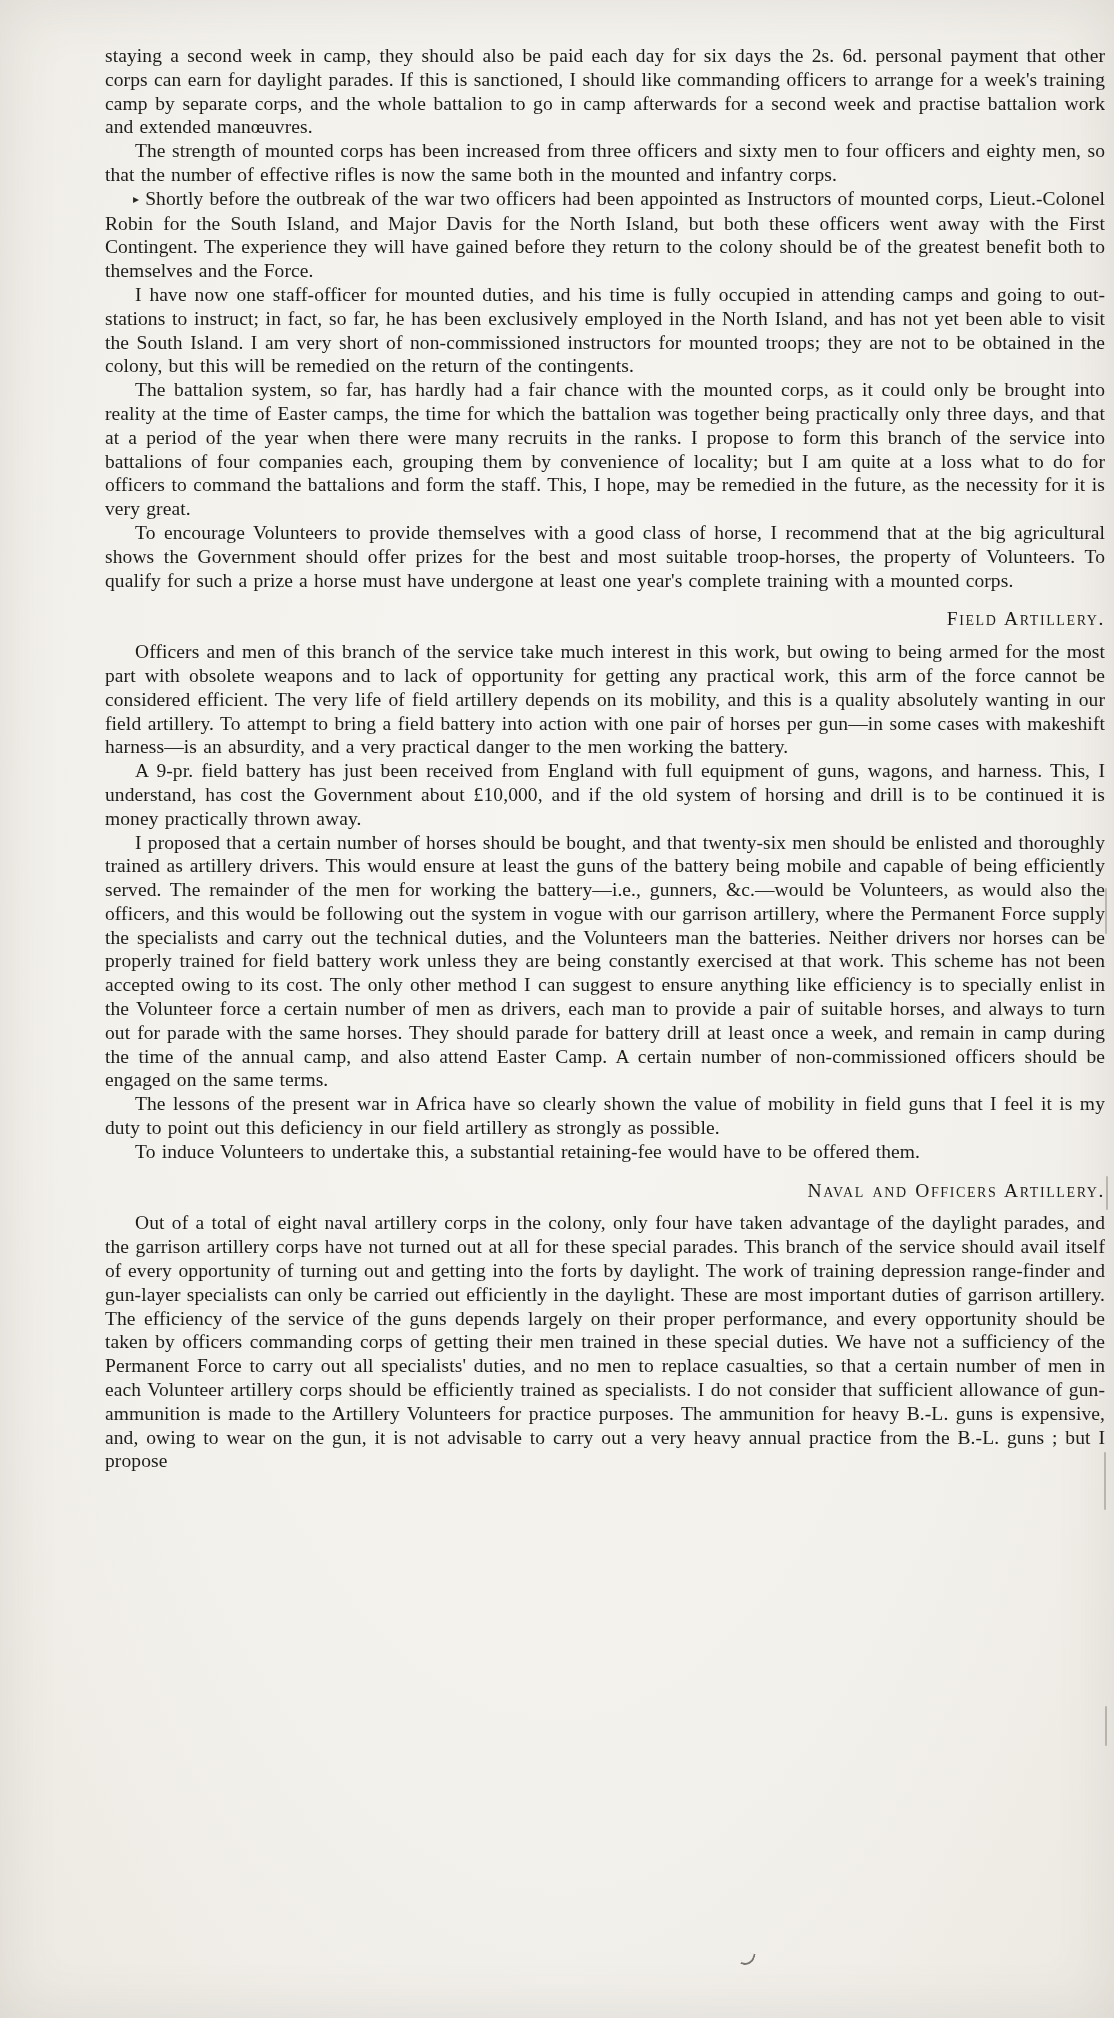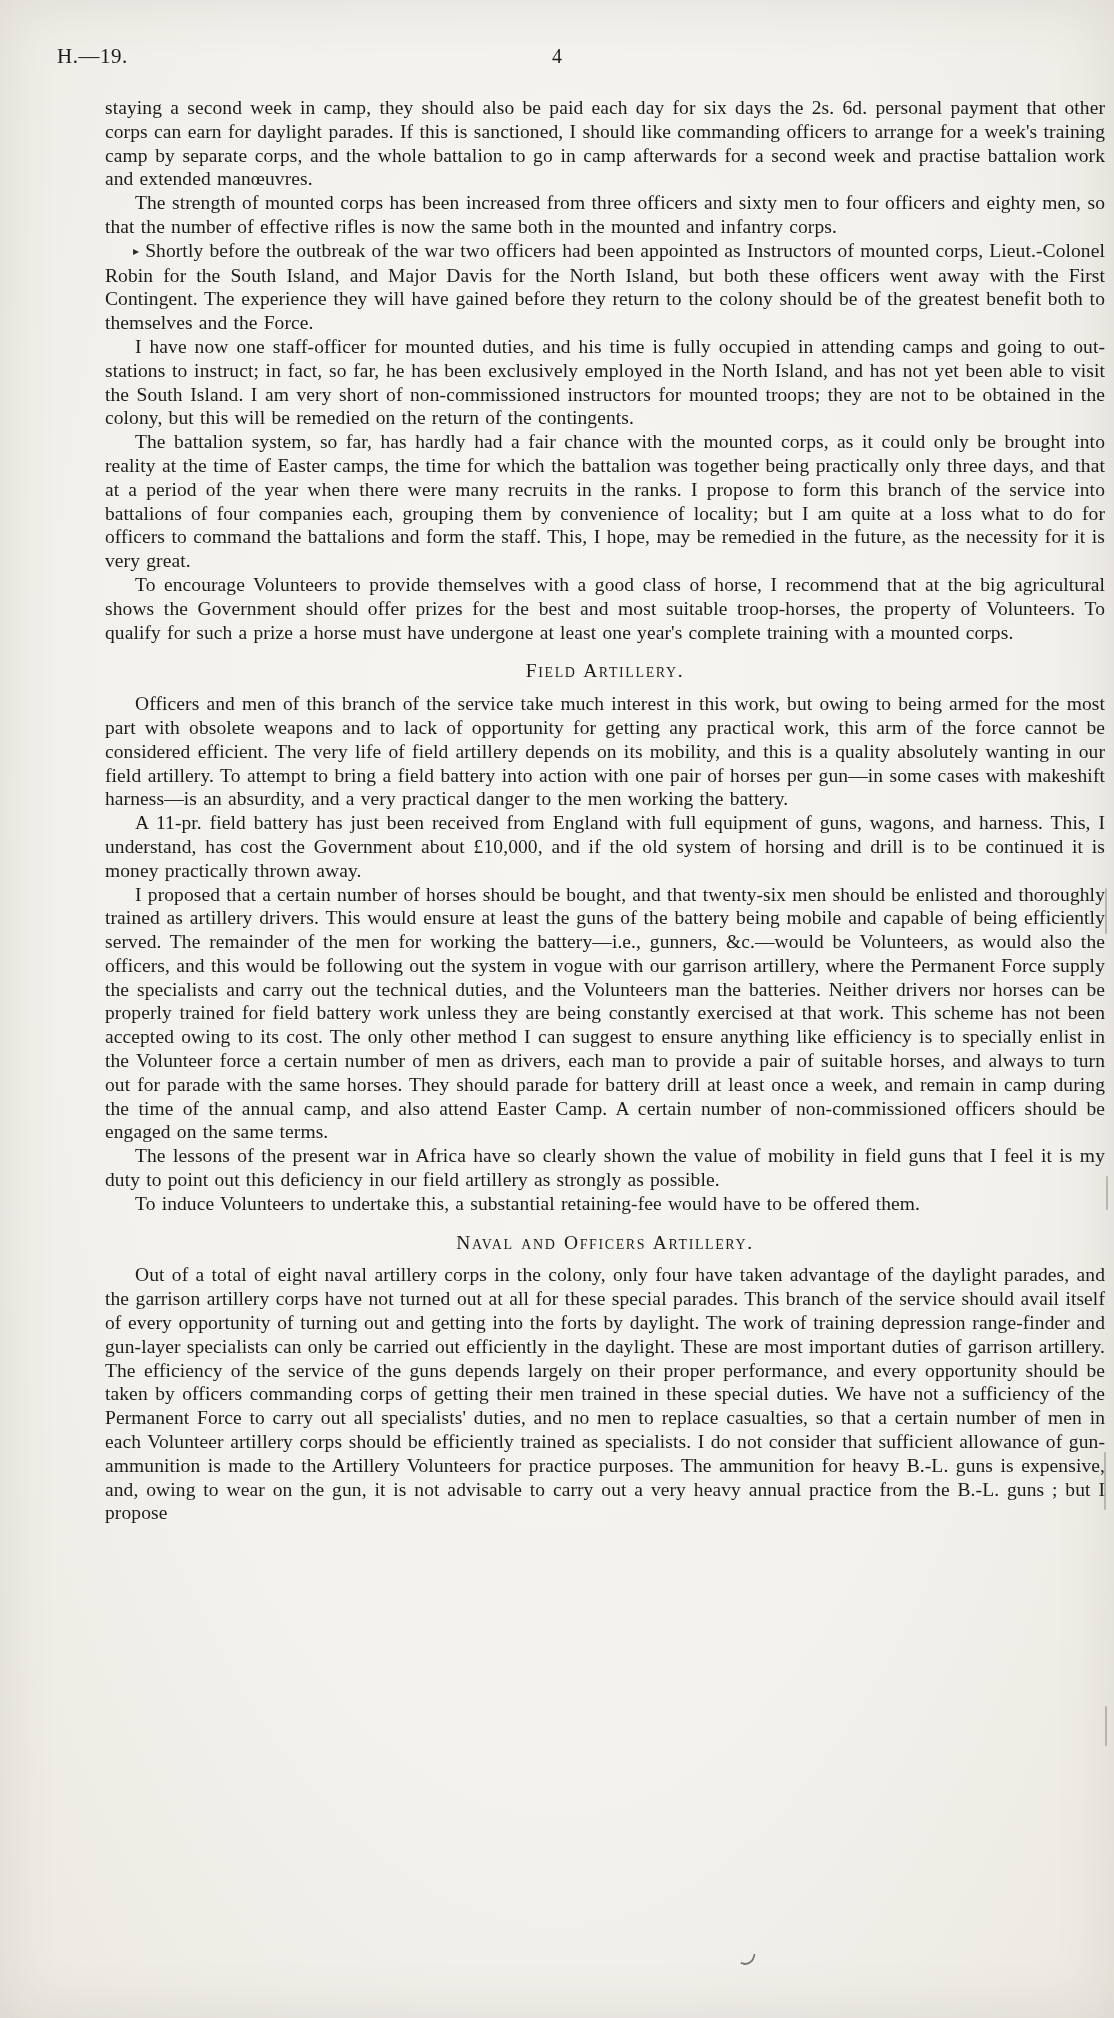--- a/index.html
+++ b/index.html
@@ -62,21 +62,21 @@
   }
   .printer-mark {
     display: inline-block;
     font-size: 12px;
     vertical-align: 2px;
     margin-right: 6px;
     color: #2a2927;
   }
   .section-heading {
     margin: 15px 0 9px 0;
-    text-align: center;
+    text-align: right;
     font-size: 19.5px;
     font-weight: normal;
     font-variant: small-caps;
     letter-spacing: 1.6px;
     text-indent: 0;
   }
   .scan-artifact {
     position: absolute;
     width: 2px;
     background: rgba(60, 55, 48, 0.28);
@@ -96,45 +96,41 @@
     border-bottom: 2px solid rgba(40, 38, 34, 0.6);
     border-bottom-right-radius: 10px;
     transform: rotate(18deg);
   }
 </style>
 </head>
 <body>
 
 <div class="page">
 
-  <header class="page-header">
-    <span class="doc-ref">H.—19.</span>
-    <span class="page-num">4</span>
-  </header>
 
   <main class="page-body">
 
     <p class="para no-indent">staying a second week in camp, they should also be paid each day for six days the 2s. 6d. personal payment that other corps can earn for daylight parades.  If this is sanctioned, I should like commanding officers to arrange for a week's training camp by separate corps, and the whole battalion to go in camp afterwards for a second week and practise battalion work and extended manœuvres.</p>
 
     <p class="para">The strength of mounted corps has been increased from three officers and sixty men to four officers and eighty men, so that the number of effective rifles is now the same both in the mounted and infantry corps.</p>
 
 
     <p class="para marked"><span class="printer-mark">▸</span><span>Shortly before the outbreak of the war two officers had been appointed as Instructors of mounted corps, Lieut.-Colonel Robin for the South Island, and Major Davis for the North Island, but both these officers went away with the First Contingent.  The experience they will have gained before they return to the colony should be of the greatest benefit both to themselves and the Force.</span></p>
 
     <p class="para">I have now one staff-officer for mounted duties, and his time is fully occupied in attending camps and going to out-stations to instruct; in fact, so far, he has been exclusively employed in the North Island, and has not yet been able to visit the South Island.  I am very short of non-commissioned instructors for mounted troops; they are not to be obtained in the colony, but this will be remedied on the return of the contingents.</p>
 
     <p class="para">The battalion system, so far, has hardly had a fair chance with the mounted corps, as it could only be brought into reality at the time of Easter camps, the time for which the battalion was together being practically only three days, and that at a period of the year when there were many recruits in the ranks.  I propose to form this branch of the service into battalions of four companies each, grouping them by convenience of locality; but I am quite at a loss what to do for officers to command the battalions and form the staff.  This, I hope, may be remedied in the future, as the necessity for it is very great.</p>
 
     <p class="para">To encourage Volunteers to provide themselves with a good class of horse, I recommend that at the big agricultural shows the Government should offer prizes for the best and most suitable troop-horses, the property of Volunteers.  To qualify for such a prize a horse must have undergone at least one year's complete training with a mounted corps.</p>
 
     <h2 class="section-heading">Field Artillery.</h2>
 
     <p class="para">Officers and men of this branch of the service take much interest in this work, but owing to being armed for the most part with obsolete weapons and to lack of opportunity for getting any practical work, this arm of the force cannot be considered efficient.  The very life of field artillery depends on its mobility, and this is a quality absolutely wanting in our field artillery.  To attempt to bring a field battery into action with one pair of horses per gun—in some cases with makeshift harness—is an absurdity, and a very practical danger to the men working the battery.</p>
 
-    <p class="para">A 11-pr. field battery has just been received from England with full equipment of guns, wagons, and harness.  This, I understand, has cost the Government about £10,000, and if the old system of horsing and drill is to be continued it is money practically thrown away.</p>
+    <p class="para">A 9-pr. field battery has just been received from England with full equipment of guns, wagons, and harness.  This, I understand, has cost the Government about £10,000, and if the old system of horsing and drill is to be continued it is money practically thrown away.</p>
 
     <p class="para">I proposed that a certain number of horses should be bought, and that twenty-six men should be enlisted and thoroughly trained as artillery drivers.  This would ensure at least the guns of the battery being mobile and capable of being efficiently served.  The remainder of the men for working the battery—i.e., gunners, &amp;c.—would be Volunteers, as would also the officers, and this would be following out the system in vogue with our garrison artillery, where the Permanent Force supply the specialists and carry out the technical duties, and the Volunteers man the batteries.  Neither drivers nor horses can be properly trained for field battery work unless they are being constantly exercised at that work.  This scheme has not been accepted owing to its cost.  The only other method I can suggest to ensure anything like efficiency is to specially enlist in the Volunteer force a certain number of men as drivers, each man to provide a pair of suitable horses, and always to turn out for parade with the same horses.  They should parade for battery drill at least once a week, and remain in camp during the time of the annual camp, and also attend Easter Camp.  A certain number of non-commissioned officers should be engaged on the same terms.</p>
 
     <p class="para">The lessons of the present war in Africa have so clearly shown the value of mobility in field guns that I feel it is my duty to point out this deficiency in our field artillery as strongly as possible.</p>
 
     <p class="para">To induce Volunteers to undertake this, a substantial retaining-fee would have to be offered them.</p>
 
     <h2 class="section-heading">Naval and Officers Artillery.</h2>
 
     <p class="para">Out of a total of eight naval artillery corps in the colony, only four have taken advantage of the daylight parades, and the garrison artillery corps have not turned out at all for these special parades.  This branch of the service should avail itself of every opportunity of turning out and getting into the forts by daylight.  The work of training depression range-finder and gun-layer specialists can only be carried out efficiently in the daylight.  These are most important duties of garrison artillery.  The efficiency of the service of the guns depends largely on their proper performance, and every opportunity should be taken by officers commanding corps of getting their men trained in these special duties.  We have not a sufficiency of the Permanent Force to carry out all specialists' duties, and no men to replace casualties, so that a certain number of men in each Volunteer artillery corps should be efficiently trained as specialists.  I do not consider that sufficient allowance of gun-ammunition is made to the Artillery Volunteers for practice purposes.  The ammunition for heavy B.-L. guns is expensive, and, owing to wear on the gun, it is not advisable to carry out a very heavy annual practice from the B.-L. guns ; but I propose</p>

